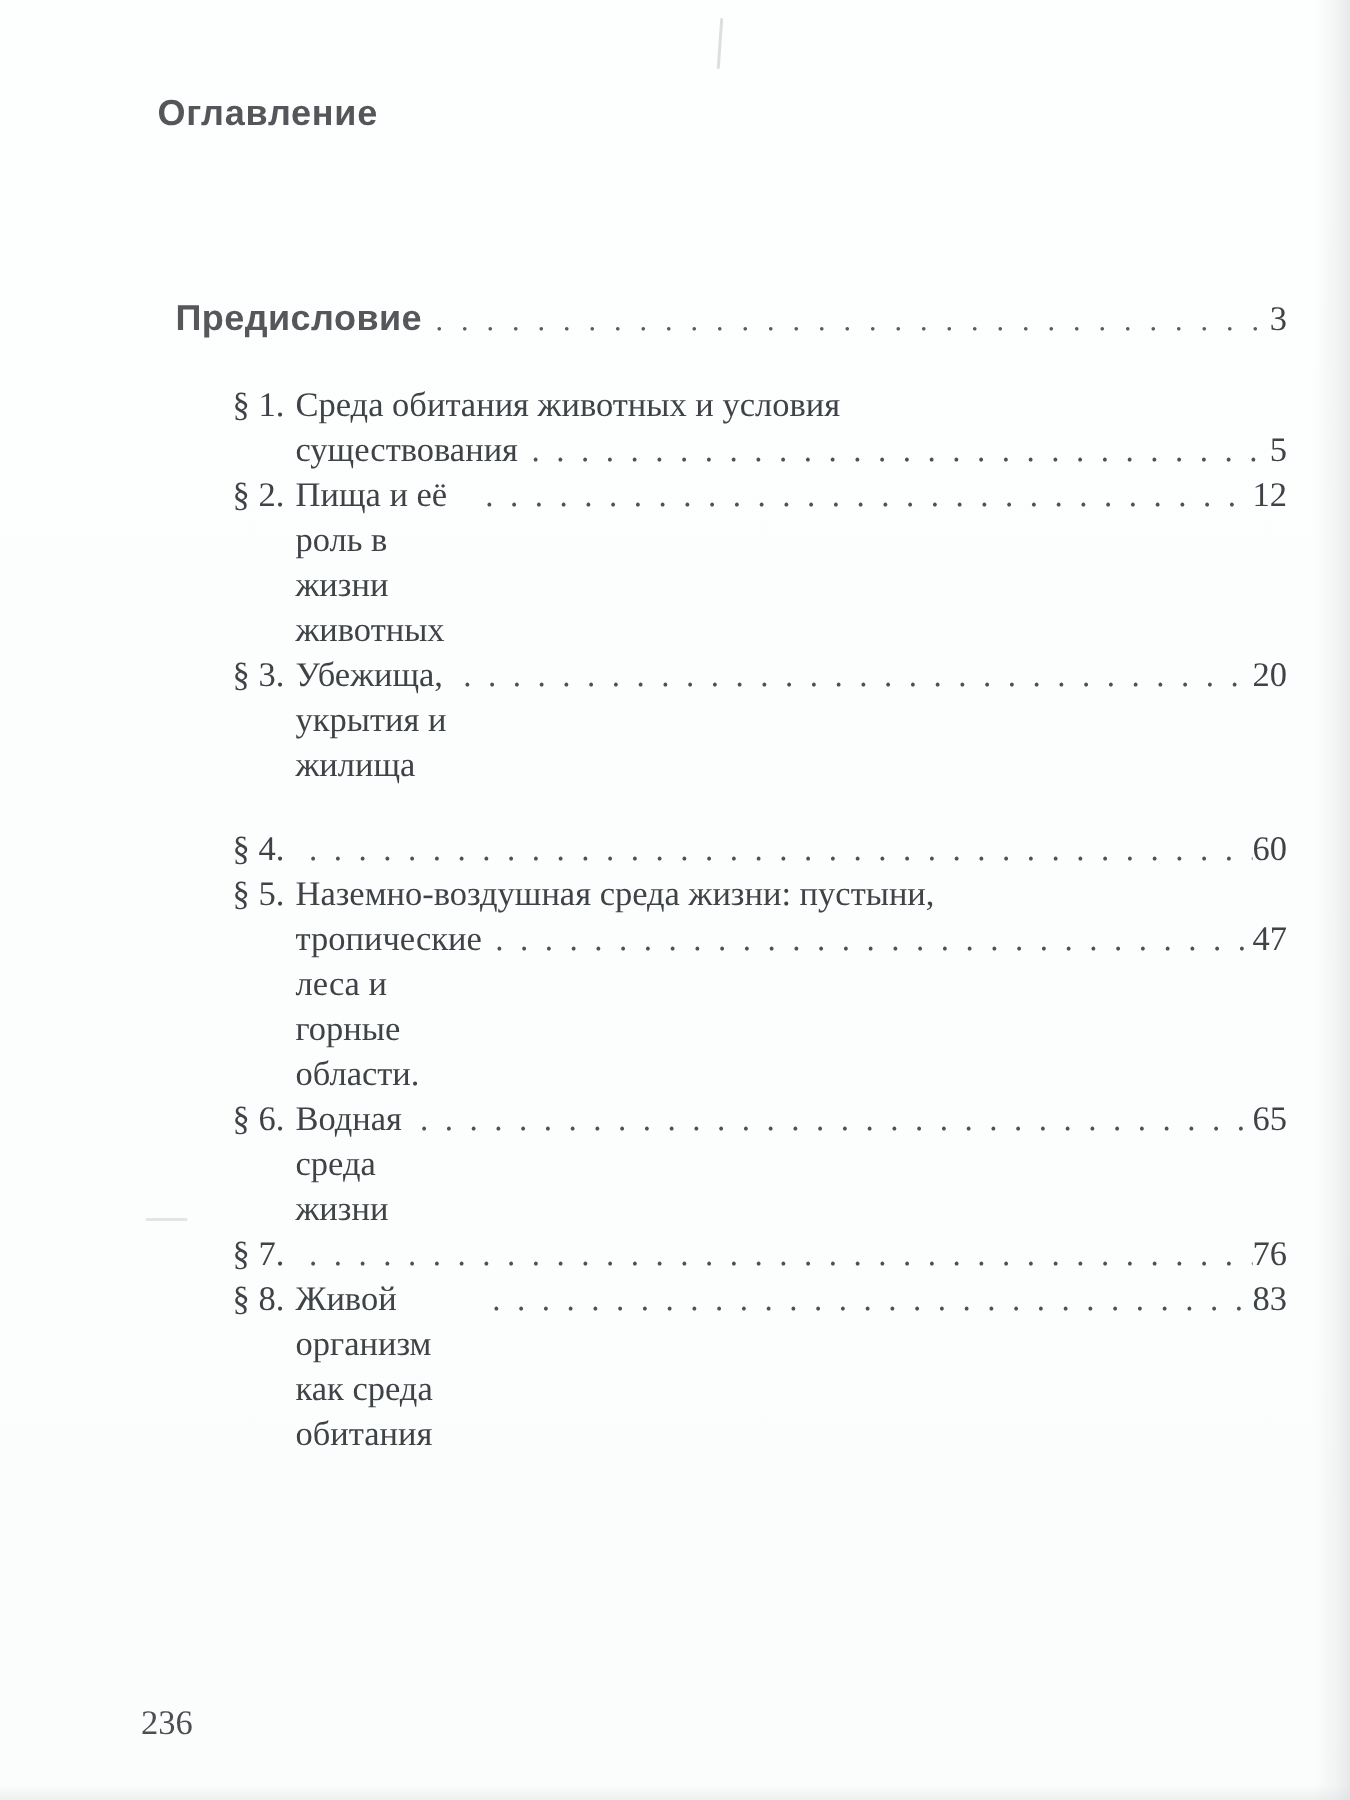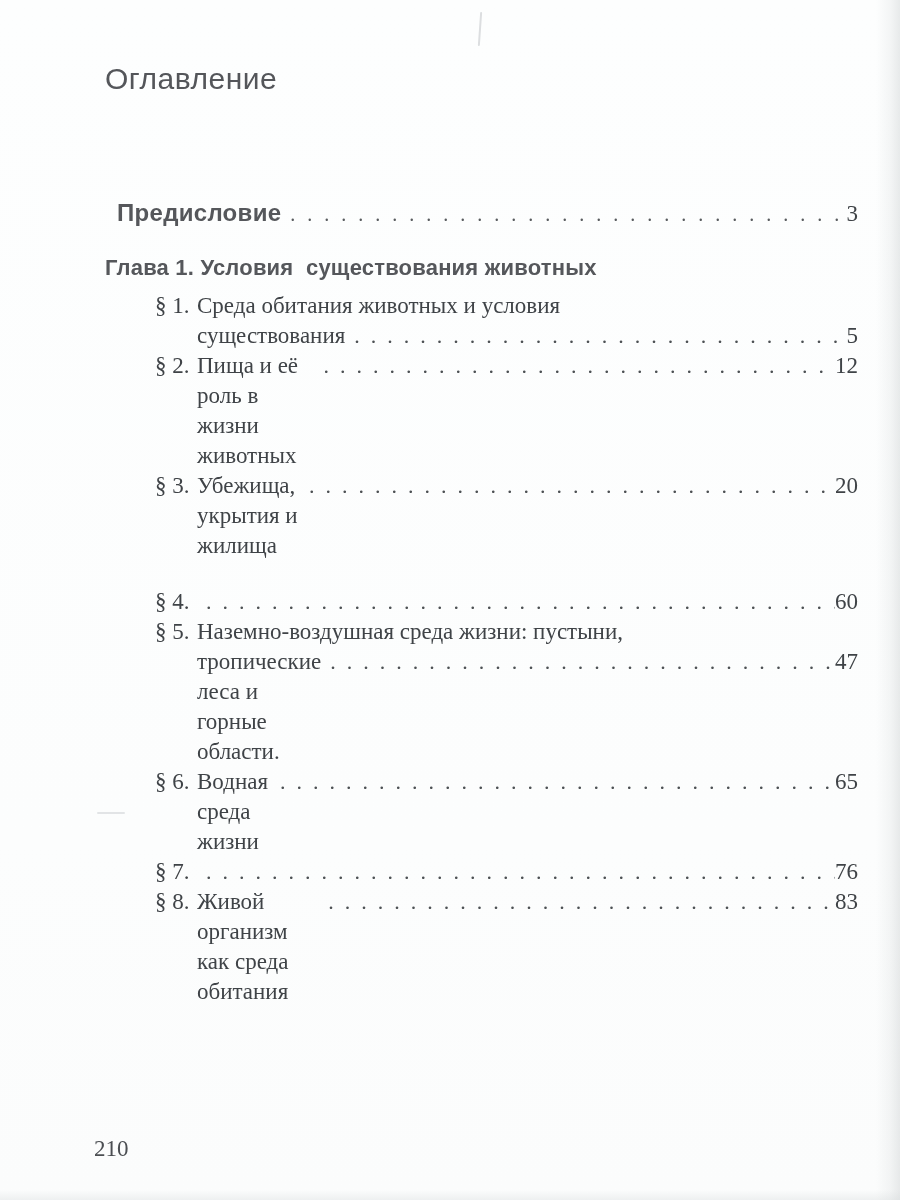--- a/index.html
+++ b/index.html
@@ -51,22 +51,22 @@
   .sans {
     font-family: "Liberation Sans", "DejaVu Sans", sans-serif;
     font-weight: bold;
     color: #55575b;
   }
   h1.doc-title {
     margin: 0;
     position: absolute;
     left: 105px; top: 62px;
     font-family: "Liberation Sans", "DejaVu Sans", sans-serif;
-    font-weight: normal;
-    font-size: 30px;
+    font-weight: bold;
+    font-size: 24px;
     letter-spacing: 0.5px;
     color: #54565a;
   }
   .toc {
     position: absolute;
     left: 105px; top: 198px;
     width: 753px;
   }
   .lline {
     display: flex;
@@ -139,21 +139,20 @@
   <div class="toc">
 
     <div class="lline preface-row">
       <span class="ltext sans">Предисловие</span>
       <span class="leader">..........................................................................................</span>
       <span class="pg">3</span>
     </div>
 
     <div id="chapters">
         <section class="chapter">
-          <div class="chapter-heading sans">Глава 1. Условия  существования животных</div>
           <div class="entry">
             <span class="num">§ 1.</span>
             <div class="entry-line">Среда обитания животных и условия</div>
             <div class="lline">
               <span class="ltext">существования</span>
               <span class="leader">..........................................................................................</span>
               <span class="pg">5</span>
             </div>
           </div>
           <div class="entry">
@@ -211,15 +210,15 @@
               <span class="ltext">Живой организм как среда обитания</span>
               <span class="leader">..........................................................................................</span>
               <span class="pg">83</span>
             </div>
           </div>
         </section>
       </div>
 
   </div>
 
-  <div class="folio">210</div>
+  <div class="folio">236</div>
 
 </div>
 
 </body></html>

